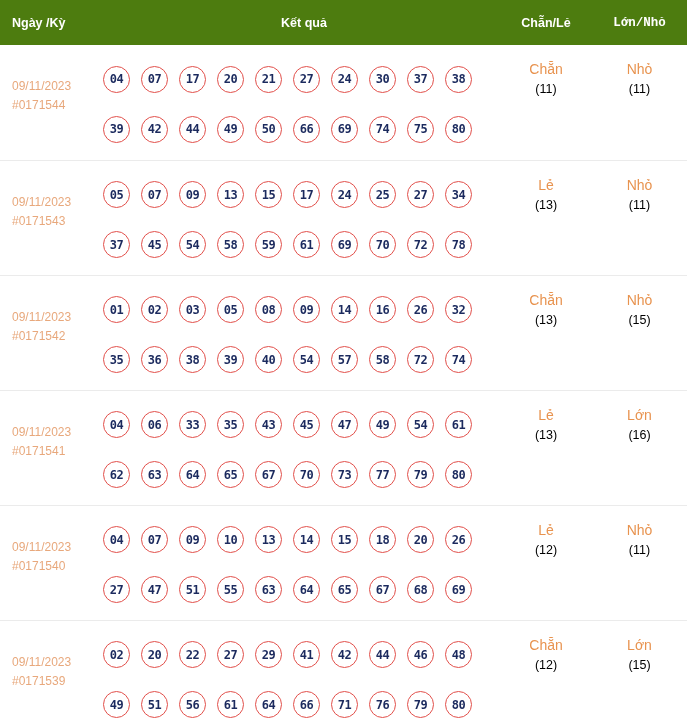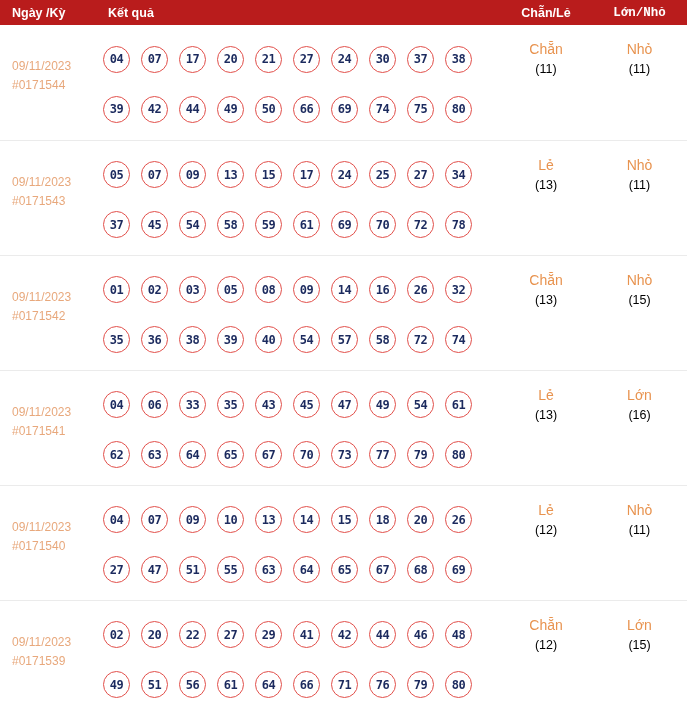--- a/index.html
+++ b/index.html
@@ -14,34 +14,34 @@
     font-family: "Liberation Sans", sans-serif;
     overflow: hidden;
   }
   .results-table {
     width: 687px;
     border-collapse: collapse;
     table-layout: fixed;
   }
   
   .thead-row {
-    background: #b91c1c;
-    height: 25px;
+    background: #4d7c0f;
+    height: 45px;
   }
   .thead-row th {
     color: #ffffff;
     font-size: 12.5px;
     font-weight: bold;
     text-align: left;
     padding: 0;
     vertical-align: middle;
     white-space: nowrap;
   }
   th.col-date      { width: 96px;  padding-left: 12px; }
-  th.col-result    { width: 404px; padding-left: 12px; }
+  th.col-result    { width: 404px; padding-left: 12px; text-align: center; }
   th.col-parity    { width: 92px;  text-align: center; }
   th.col-size      { width: 95px;  text-align: center; font-family: Liberation Mono, monospace; }
   
   tbody tr {
     border-bottom: 1px solid #ebebeb;
     background: #ffffff;
   }
   tbody tr:last-child { border-bottom: none; }
   tbody td {
     padding: 0;

